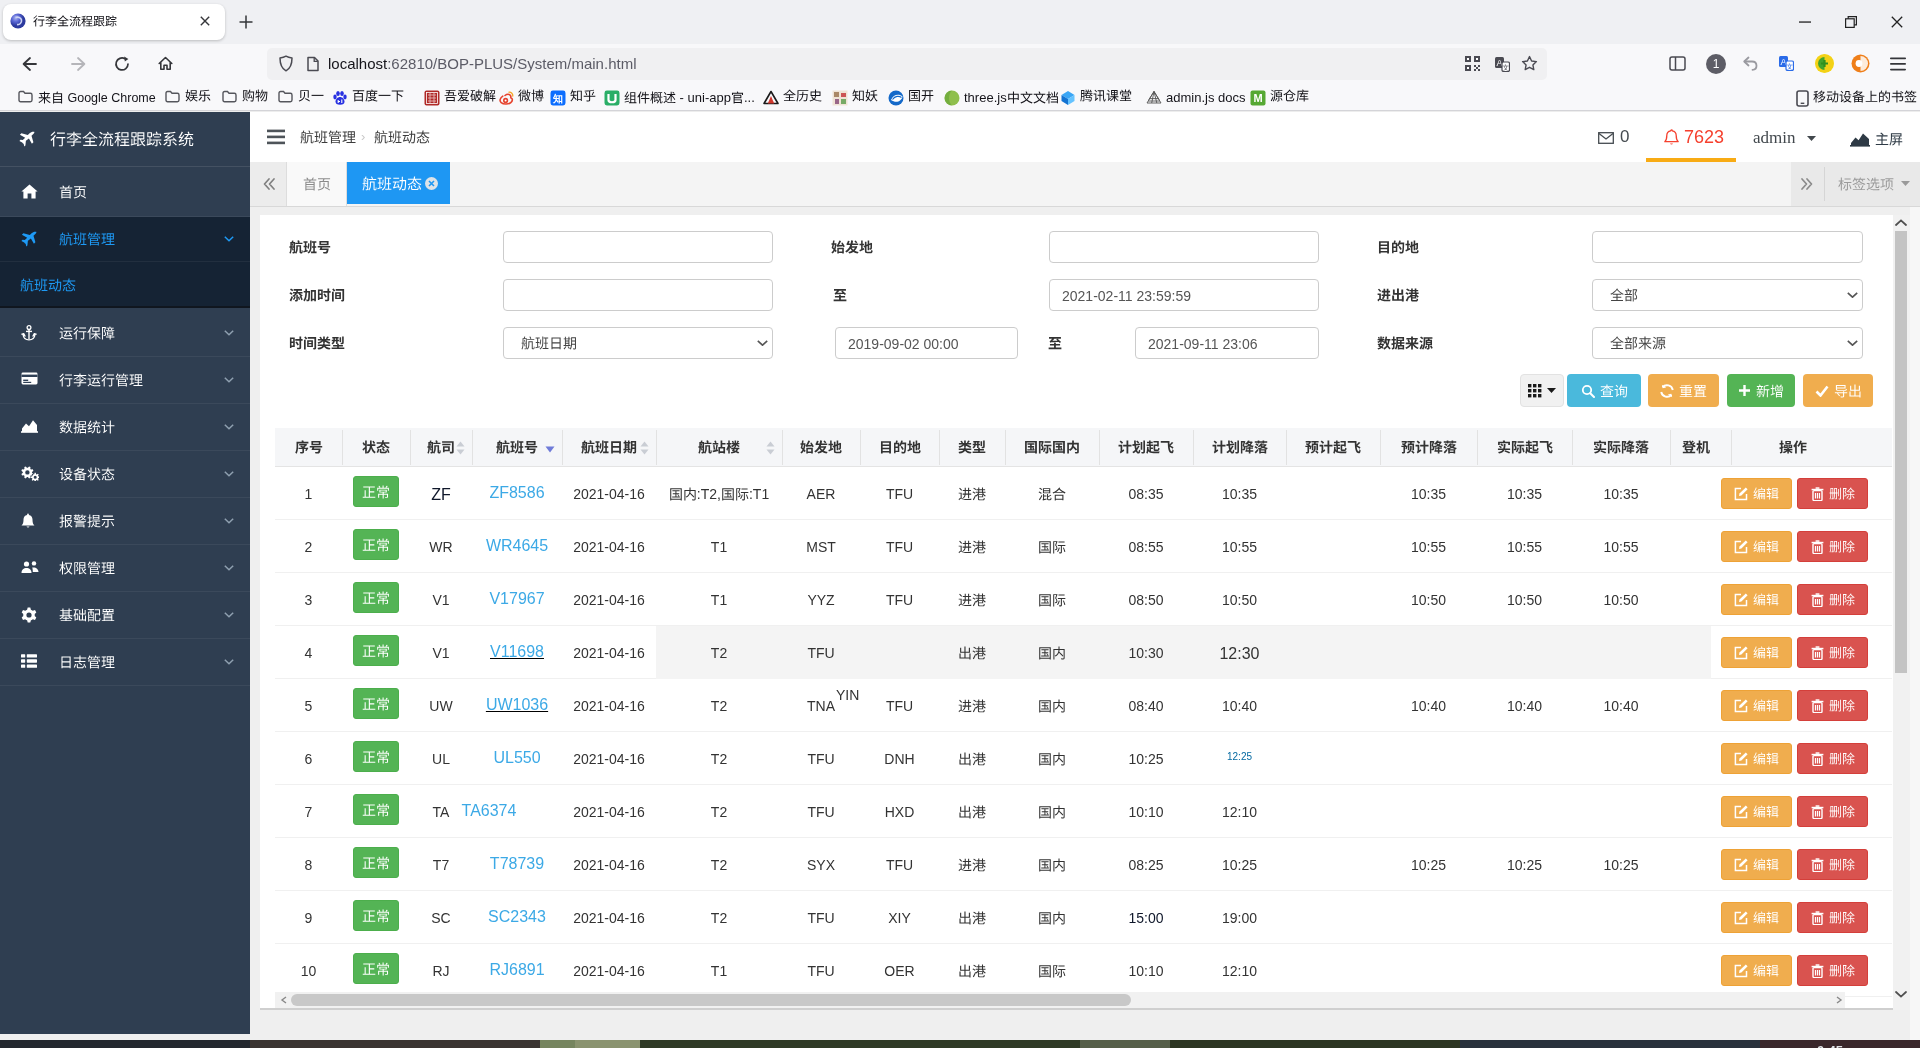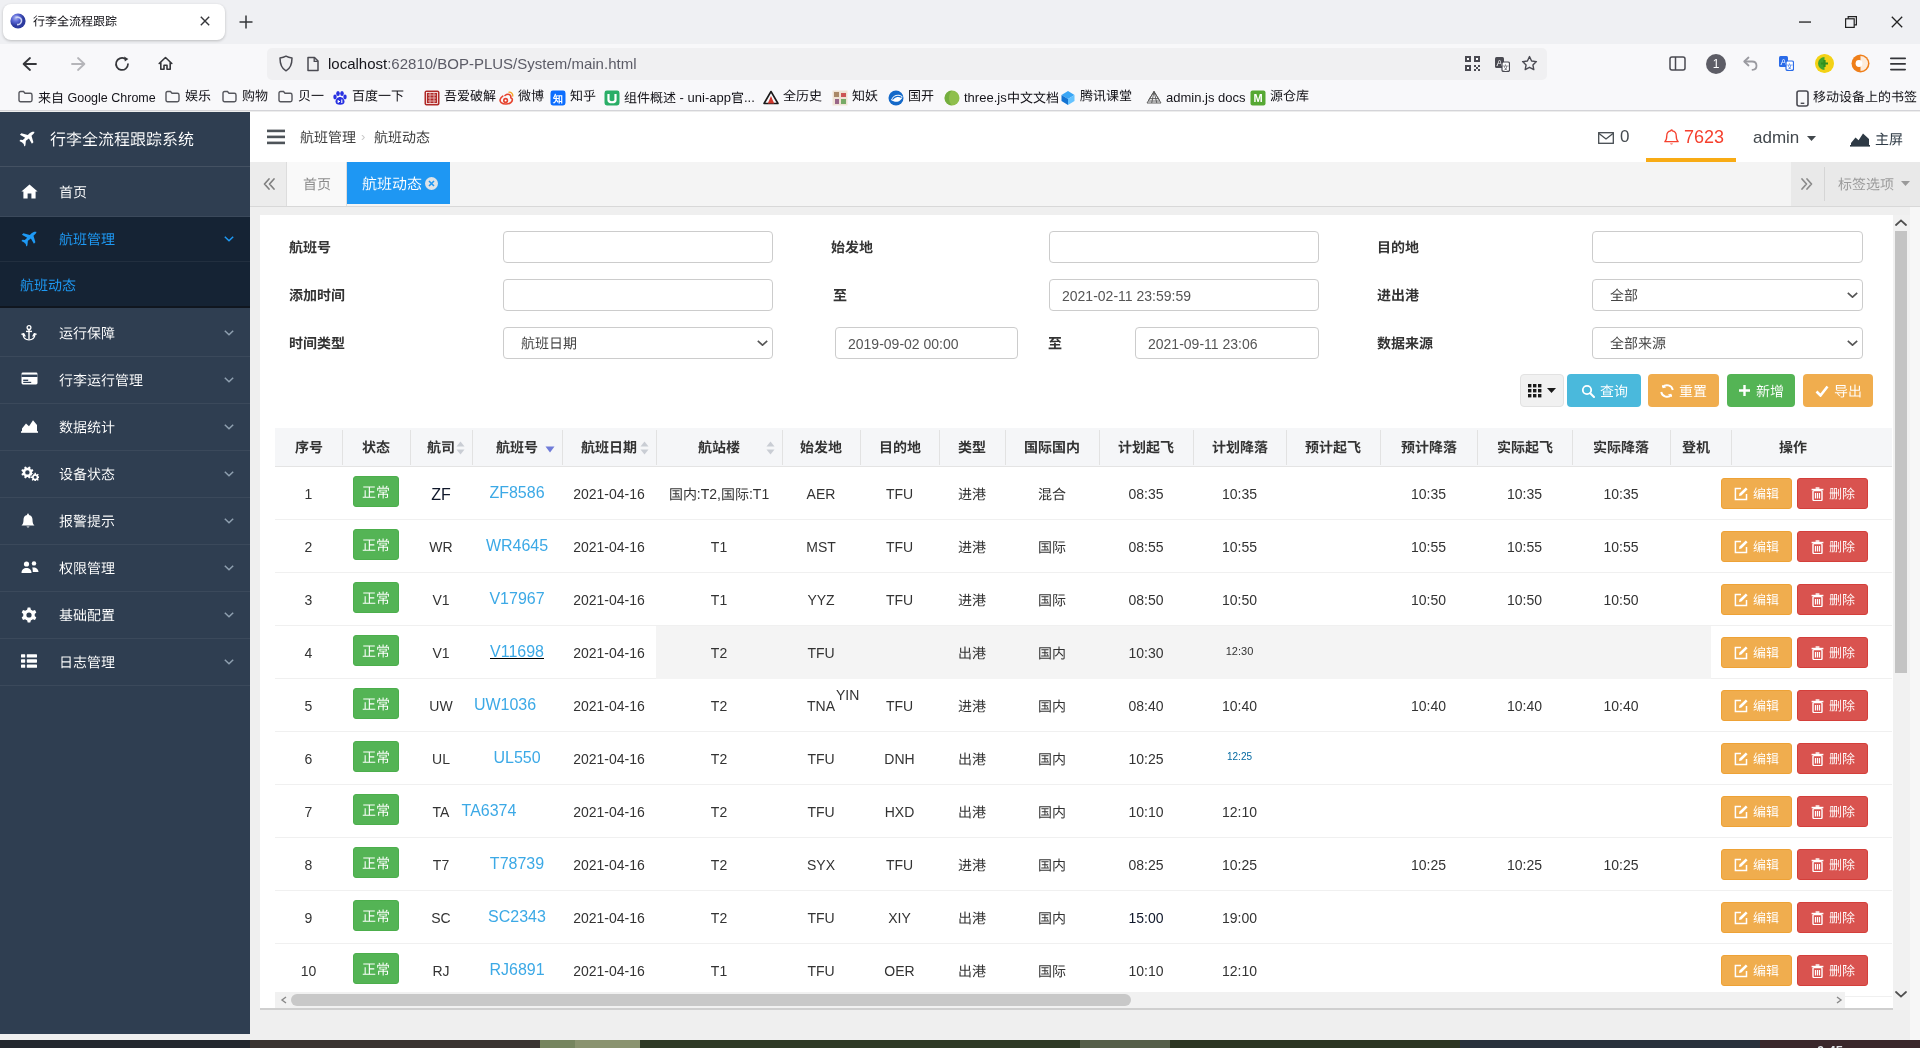--- a/index.html
+++ b/index.html
@@ -474,21 +474,21 @@
       <rect x="0.7" y="0.7" width="14.6" height="10.6" stroke="#454b50" stroke-width="1.3" fill="none"></rect>
       <path d="M1 1.4 L8 7 L15 1.4" stroke="#454b50" stroke-width="1.3" fill="none"></path>
     </svg></div>
 <div class="a " style="left:1620px;top:128px;width:20px;height:18px;font-size:17px;line-height:18px;color:#454b50;">0</div>
 <div class="a " style="left:1664px;top:129px;width:15px;height:17px;"><svg width="15" height="17" viewBox="0 0 15 17">
       <path d="M7.5 1 C7.9 1 8.3 1.3 8.3 1.8 C10.8 2.2 12.2 4.2 12.2 6.6 C12.2 11 13.3 12 14.2 12.7 H0.8 C1.7 12 2.8 11 2.8 6.6 C2.8 4.2 4.2 2.2 6.7 1.8 C6.7 1.3 7.1 1 7.5 1 Z" stroke="#f5402e" stroke-width="1.3" fill="none" stroke-linejoin="round"></path>
       <path d="M6 14.5 A1.7 1.7 0 0 0 9 14.5 Z" fill="#f5402e"></path>
     </svg></div>
 <div class="a " style="left:1684px;top:127px;width:60px;height:20px;font-size:18px;line-height:20px;color:#f5402e;">7623</div>
 <div class="a " style="left:1646px;top:158px;width:90px;height:4px;background:#f8ab14;"></div>
-<div class="a " style="left:1753px;top:128px;width:50px;height:19px;font-size:17px;line-height:19px;color:#42484d;">admin</div>
+<div class="a " style="left:1753px;top:128px;width:50px;height:19px;font-size:17px;line-height:19px;color:#42484d;font-family:Liberation Serif, serif;">admin</div>
 <div class="a " style="left:1807px;top:136px;width:9px;height:5px;"><svg width="9" height="5" viewBox="0 0 9 5">
       <path d="M0 0 H9 L4.5 5 Z" fill="#42484d"></path>
     </svg></div>
 <div class="a " style="left:1850px;top:132px;width:20px;height:15px;"><svg width="20" height="15" viewBox="0 0 20 15">
       <path d="M1 14 V11 L5.5 5.5 L8.6 8.2 L13 1.5 L19 7 V14 Z" fill="#2e3a45"></path>
       <rect x="0" y="13" width="20" height="1.6" fill="#2e3a45"></rect>
     </svg></div>
 <div class="a " style="left:1875px;top:132px;width:30px;height:14px;"><svg class="k" width="28" height="14" viewBox="0 0 2000 1000" fill="#2e3a45">
       <use href="#r4e3b"></use>
       <use href="#r5c4f" x="1000"></use>
@@ -1010,21 +1010,21 @@
 <div class="a " style="left:836px;top:645px;width:79px;height:16px;text-align:left;margin-top:42px;"><span style="font-size:14px;color:#333">YIN</span></div>
 <div class="a " style="left:939px;top:646px;width:66px;height:16px;text-align:center;"><svg class="k" width="28" height="14" viewBox="0 0 2000 1000" fill="#333">
       <use href="#r51fa"></use>
       <use href="#r6e2f" x="1000"></use>
     </svg></div>
 <div class="a " style="left:1005px;top:646px;width:94px;height:16px;text-align:center;"><svg class="k" width="28" height="14" viewBox="0 0 2000 1000" fill="#333">
       <use href="#r56fd"></use>
       <use href="#r5185" x="1000"></use>
     </svg></div>
 <div class="a " style="left:1099px;top:645px;width:94px;height:16px;text-align:center;"><span style="font-size:14px;color:#333">10:30</span></div>
-<div class="a " style="left:1193px;top:645px;width:93px;height:16px;text-align:center;"><span style="font-size:11px;color:#333">12:30</span></div>
+<div class="a " style="left:1193px;top:645px;width:93px;height:16px;text-align:center;"><span style="font-size:16px;color:#333">12:30</span></div>
 <div class="a " style="left:1721px;top:637px;width:71px;height:31px;background:#f0ad4e;border-radius:4px;border:1px solid #eea236;border-radius:3px;">
     <div class="row" style="height:100%;justify-content:center;gap:5px;">
       <svg width="14" height="14" viewBox="0 0 14 14">
         <path d="M12.5 7 V12.6 H1.4 V1.5 H7" stroke="#fff" stroke-width="1.5" fill="none"></path>
         <path d="M5.5 6.5 L11.8 0.4 L13.6 2.2 L7.4 8.4 L5 9 Z" fill="#fff"></path>
       </svg>
       <svg class="k" width="26" height="13" viewBox="0 0 2000 1000" fill="#fff">
         <use href="#r7f16"></use>
         <use href="#r8f91" x="1000"></use>
       </svg>
@@ -1050,21 +1050,21 @@
 <div class="a " style="left:275px;top:698px;width:67px;height:16px;text-align:center;"><span style="font-size:14px;color:#333">5</span></div>
 <div class="a " style="left:353px;top:688px;width:46px;height:31px;background:#54b455;border:1px solid #4cae4c;border-radius:3px;">
     <div class="row" style="justify-content:center;height:100%">
       <svg class="k" width="28" height="14" viewBox="0 0 2000 1000" fill="#fff">
         <use href="#r6b63"></use>
         <use href="#r5e38" x="1000"></use>
       </svg>
     </div>
   </div>
 <div class="a " style="left:410px;top:698px;width:62px;height:16px;text-align:center;"><span style="font-size:14px;color:#333">UW</span></div>
-<div class="a " style="left:460px;top:696px;width:90px;height:16px;text-align:center;"><span style="font-size:16px;color:#3ca9e6">UW1036</span></div>
+<div class="a " style="left:472px;top:696px;width:90px;height:16px;text-align:center;text-decoration:underline;"><span style="font-size:16px;color:#3ca9e6">UW1036</span></div>
 <div class="a " style="left:562px;top:698px;width:94px;height:16px;text-align:center;"><span style="font-size:14px;color:#333">2021-04-16</span></div>
 <div class="a " style="left:656px;top:698px;width:126px;height:16px;text-align:center;"><span style="font-size:14px;color:#333">T2</span></div>
 <div class="a " style="left:782px;top:698px;width:78px;height:16px;text-align:center;"><span style="font-size:14px;color:#333">TNA</span></div>
 <div class="a " style="left:860px;top:698px;width:79px;height:16px;text-align:center;"><span style="font-size:14px;color:#333">TFU</span></div>
 <div class="a " style="left:939px;top:699px;width:66px;height:16px;text-align:center;"><svg class="k" width="28" height="14" viewBox="0 0 2000 1000" fill="#333">
       <use href="#r8fdb"></use>
       <use href="#r6e2f" x="1000"></use>
     </svg></div>
 <div class="a " style="left:1005px;top:699px;width:94px;height:16px;text-align:center;"><svg class="k" width="28" height="14" viewBox="0 0 2000 1000" fill="#333">
       <use href="#r56fd"></use>

